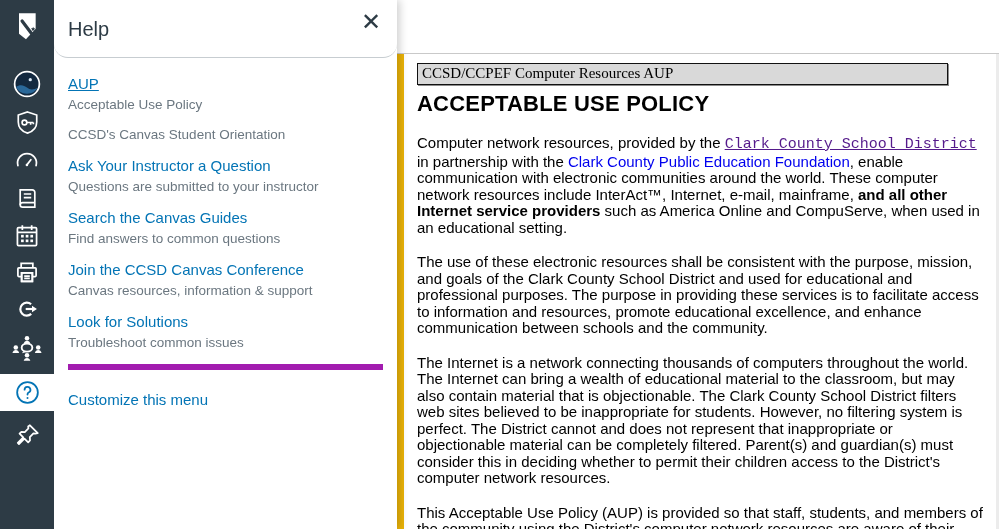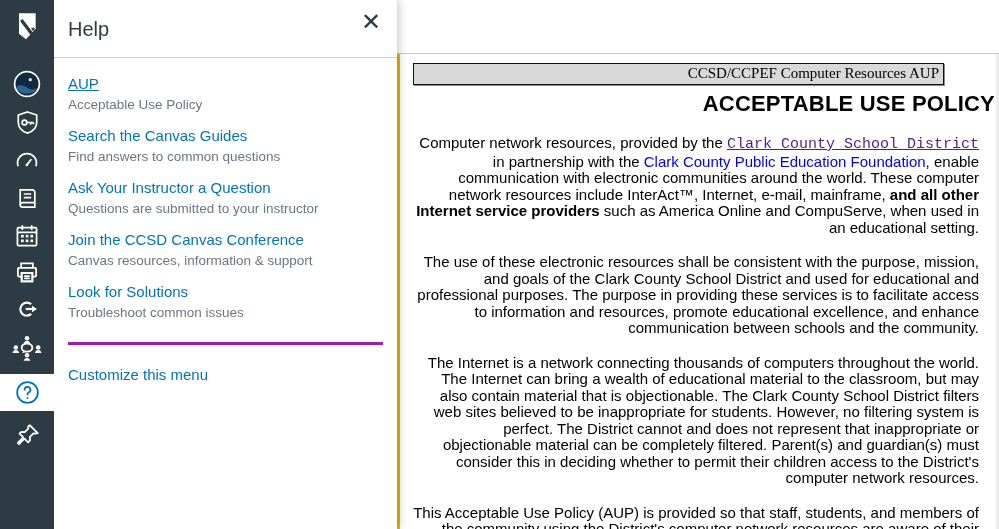--- a/index.html
+++ b/index.html
@@ -30,20 +30,21 @@
   .help-tray {
     position: absolute; left:54px; top:0; width:343px; height:529px;
     background:#fff; z-index:20;
     box-shadow: 3px 0 8px rgba(0,0,0,0.18);
   }
   .tray-header {
     position: relative;
     padding: 18px 14px 0 14px;
     height: 58px;
     border-bottom: 1px solid #C7CDD1;
+    border-radius: 14px;
   }
   .tray-title {
     font-size: 20px; color:#2D3B45; font-weight: 400;
   }
   .tray-close {
     position:absolute; right:10px; top:6px;
     font-size:24px; line-height:1; color:#2D3B45;
     background:none; border:none; cursor:pointer; padding:4px 6px;
     font-family:"Liberation Sans", sans-serif;
   }
@@ -51,41 +52,40 @@
   .tray-item { margin-bottom: 13px; }
   .tray-link {
     color:#0374B5; font-size:15px; line-height:19px;
     text-decoration:none; cursor:pointer; display:inline-block;
   }
   .tray-link.underlined { text-decoration: underline; }
   .tray-desc {
     color:#6B7780; font-size:13.5px; line-height:17px; margin-top:3px;
   }
   .tray-footer {
-    margin: 21px 14px 0 14px;
-    border-top: 3px solid #a21caf;
+    margin: 13px 14px 0 14px;
+    border-top: 6px solid #a21caf;
     padding-top: 20px;
   }
 
   
   .page-area {
     position:absolute; left:397px; top:0; right:0; height:529px;
     background:#fff; z-index:1;
   }
   .page-topline {
     position:absolute; top:53px; left:0; right:0; height:0;
     border-top:1px solid #c9c9c9;
   }
   .doc {
     position:absolute; top:54px; left:0; right:0; bottom:0;
-    border-left:3px solid #eab308;
+    border-left:7px solid #eab308;
     border-right:3px solid #ececec;
-    padding: 9px 1px 0 13px;
+    padding: 9px 13px 0 13px;
     overflow:hidden;
-    text-align:right;
   }
   .doc-banner {
     width: 531px;
     background:#D9D9D9;
     border:1px solid #111;
     box-shadow: 1px 1px 0 rgba(0,0,0,0.45);
     font-family:"Liberation Serif", serif;
     font-size:15px; color:#000;
     padding: 1px 4px 2px 4px;
   }
@@ -227,30 +227,31 @@
   <div class="tray-header">
     <span class="tray-title">Help</span>
     <button class="tray-close">✕</button>
   </div>
   <div class="tray-list">
     <div class="tray-item">
       <a class="tray-link underlined">AUP</a>
       <div class="tray-desc">Acceptable Use Policy</div>
     </div>
     <div class="tray-item">
+      <div class="tray-desc">CCSD's Canvas Student Orientation</div>
+    </div>
+    <div class="tray-item">
+      <a class="tray-link">Ask Your Instructor a Question</a>
+      <div class="tray-desc">Questions are submitted to your instructor</div>
     </div>
     <div class="tray-item">
       <a class="tray-link">Search the Canvas Guides</a>
       <div class="tray-desc">Find answers to common questions</div>
     </div>
     <div class="tray-item">
-      <a class="tray-link">Ask Your Instructor a Question</a>
-      <div class="tray-desc">Questions are submitted to your instructor</div>
-    </div>
-    <div class="tray-item">
       <a class="tray-link">Join the CCSD Canvas Conference</a>
       <div class="tray-desc">Canvas resources, information &amp; support</div>
     </div>
     <div class="tray-item">
       <a class="tray-link">Look for Solutions</a>
       <div class="tray-desc">Troubleshoot common issues</div>
     </div>
   </div>
   <div class="tray-footer">
     <a class="tray-link">Customize this menu</a>

